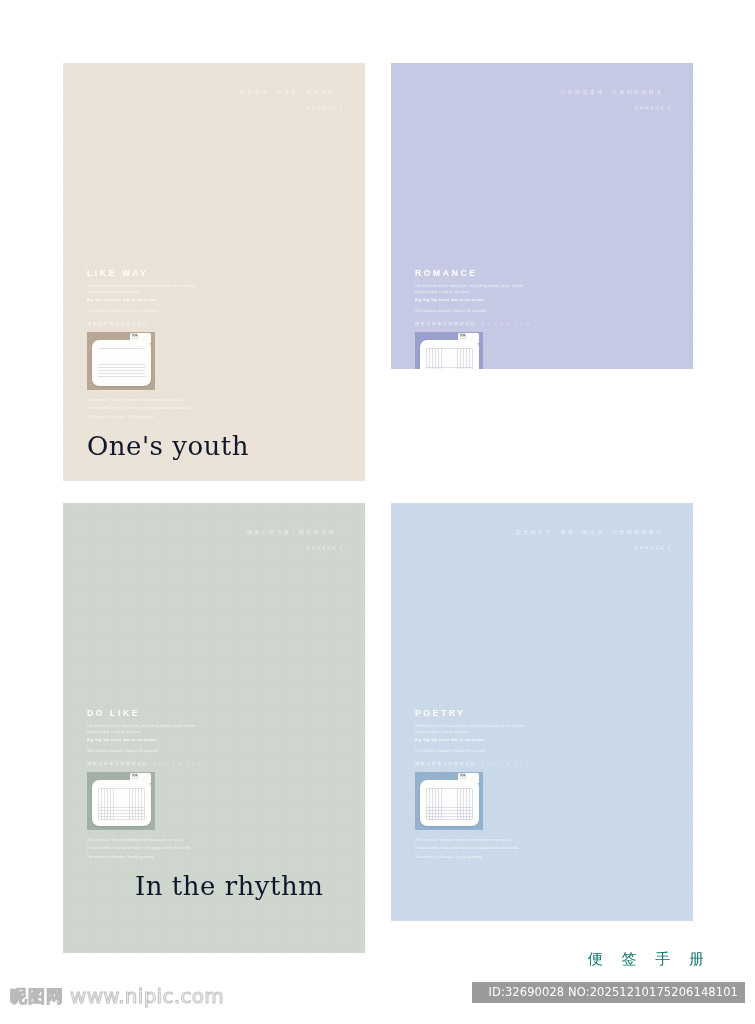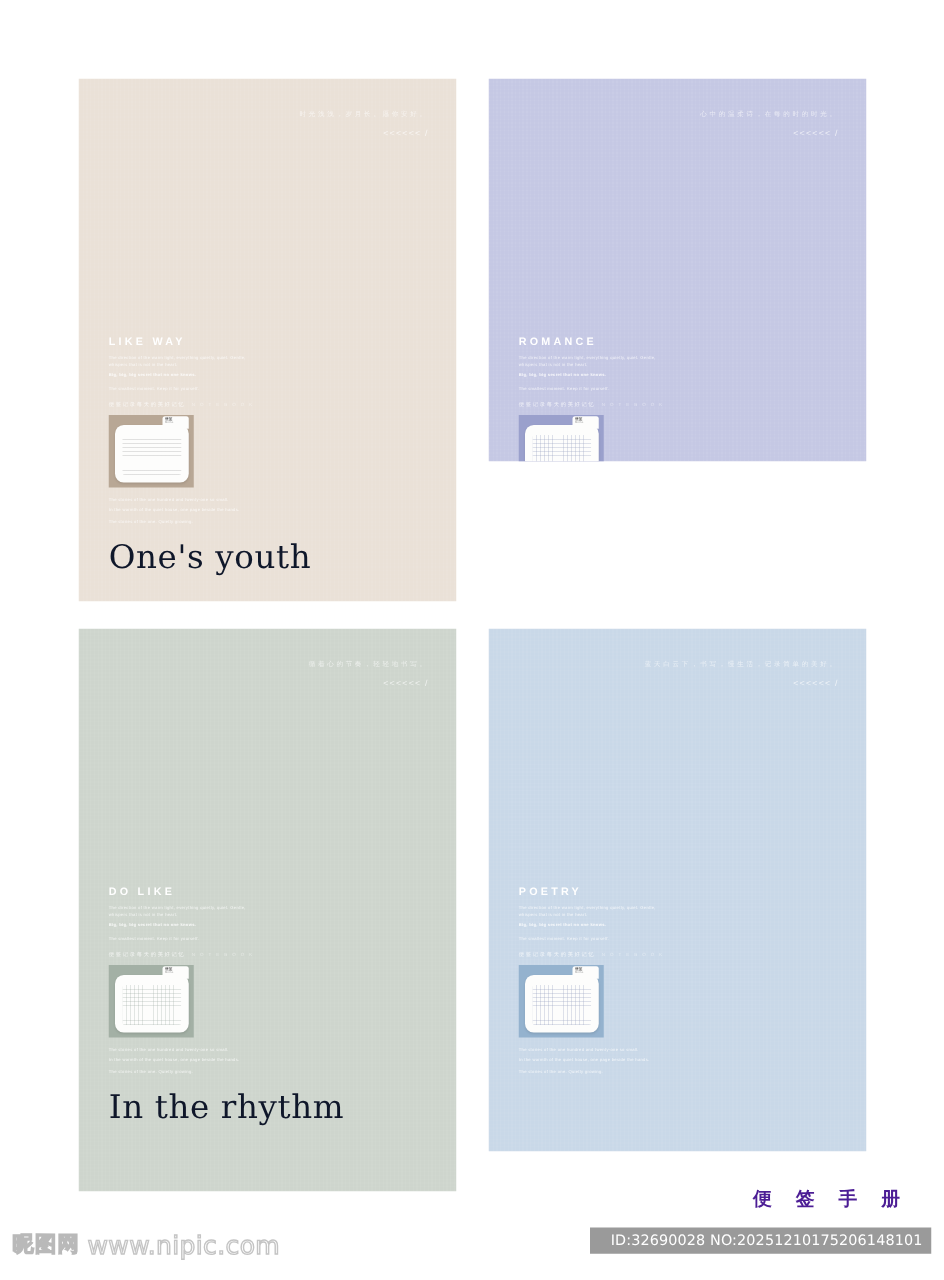--- a/index.html
+++ b/index.html
@@ -182,45 +182,46 @@
     font-size: 26px;
     font-weight: 400;
     color: #0f172a;
     letter-spacing: .5px;
     white-space: nowrap;
   }
 
   
   .wm-title {
     position: absolute;
-    right: 28px;
+    right: 44px;
     top: 950px;
     font-size: 15px;
-    font-weight: 700;
+    font-weight: 400;
     letter-spacing: 7px;
-    color: #4c1d95;
+    color: #0f766e;
     font-family: "DejaVu Sans", sans-serif;
   }
   .wm-id {
     position: absolute;
     right: 10px;
     top: 982px;
     background: #9a9a9a;
     color: #ffffff;
     font-size: 11.5px;
     letter-spacing: .1px;
     padding: 3px 7px 4px 17px;
     font-family: "DejaVu Sans", sans-serif;
     white-space: nowrap;
   }
   .wm-brand {
     position: absolute;
     left: 10px;
     top: 984px;
     display: flex;
+    align-items: center;
     gap: 6px;
   }
   .wm-brand .cnmark {
     font-size: 17px;
     font-weight: 700;
     letter-spacing: 1px;
     color: #ffffff;
     -webkit-text-stroke: 1.1px #b9b9b9;
     font-family: "DejaVu Sans", sans-serif;
   }
@@ -346,21 +347,21 @@
         </div>
       </div>
 
       <div class="footnotes">
         <div class="para tight">The stories of the one hundred and twenty-one so small.</div>
         <div class="para tight">In the warmth of the quiet house, one page beside the hands.</div>
         <div class="para tight">The stories of the one. Quietly growing.</div>
       </div>
     </div>
 
-    <div class="script-title" style="top:368px;">In the rhythm</div>
+    <div class="script-title" style="top:368px;margin-left:48px;">In the rhythm</div>
   </div>
 
   <div class="poster" style="left:391px; top:503px; width:302px; height:418px; background:#C9D8E8;">
     <div class="paper-texture"></div>
 
     <div class="top-note">
       <span class="cn">蓝天白云下，书写，慢生活，记录简单的美好。</span>
       <span class="arrows">&lt;&lt;&lt;&lt;&lt;&lt; /</span>
     </div>
 

